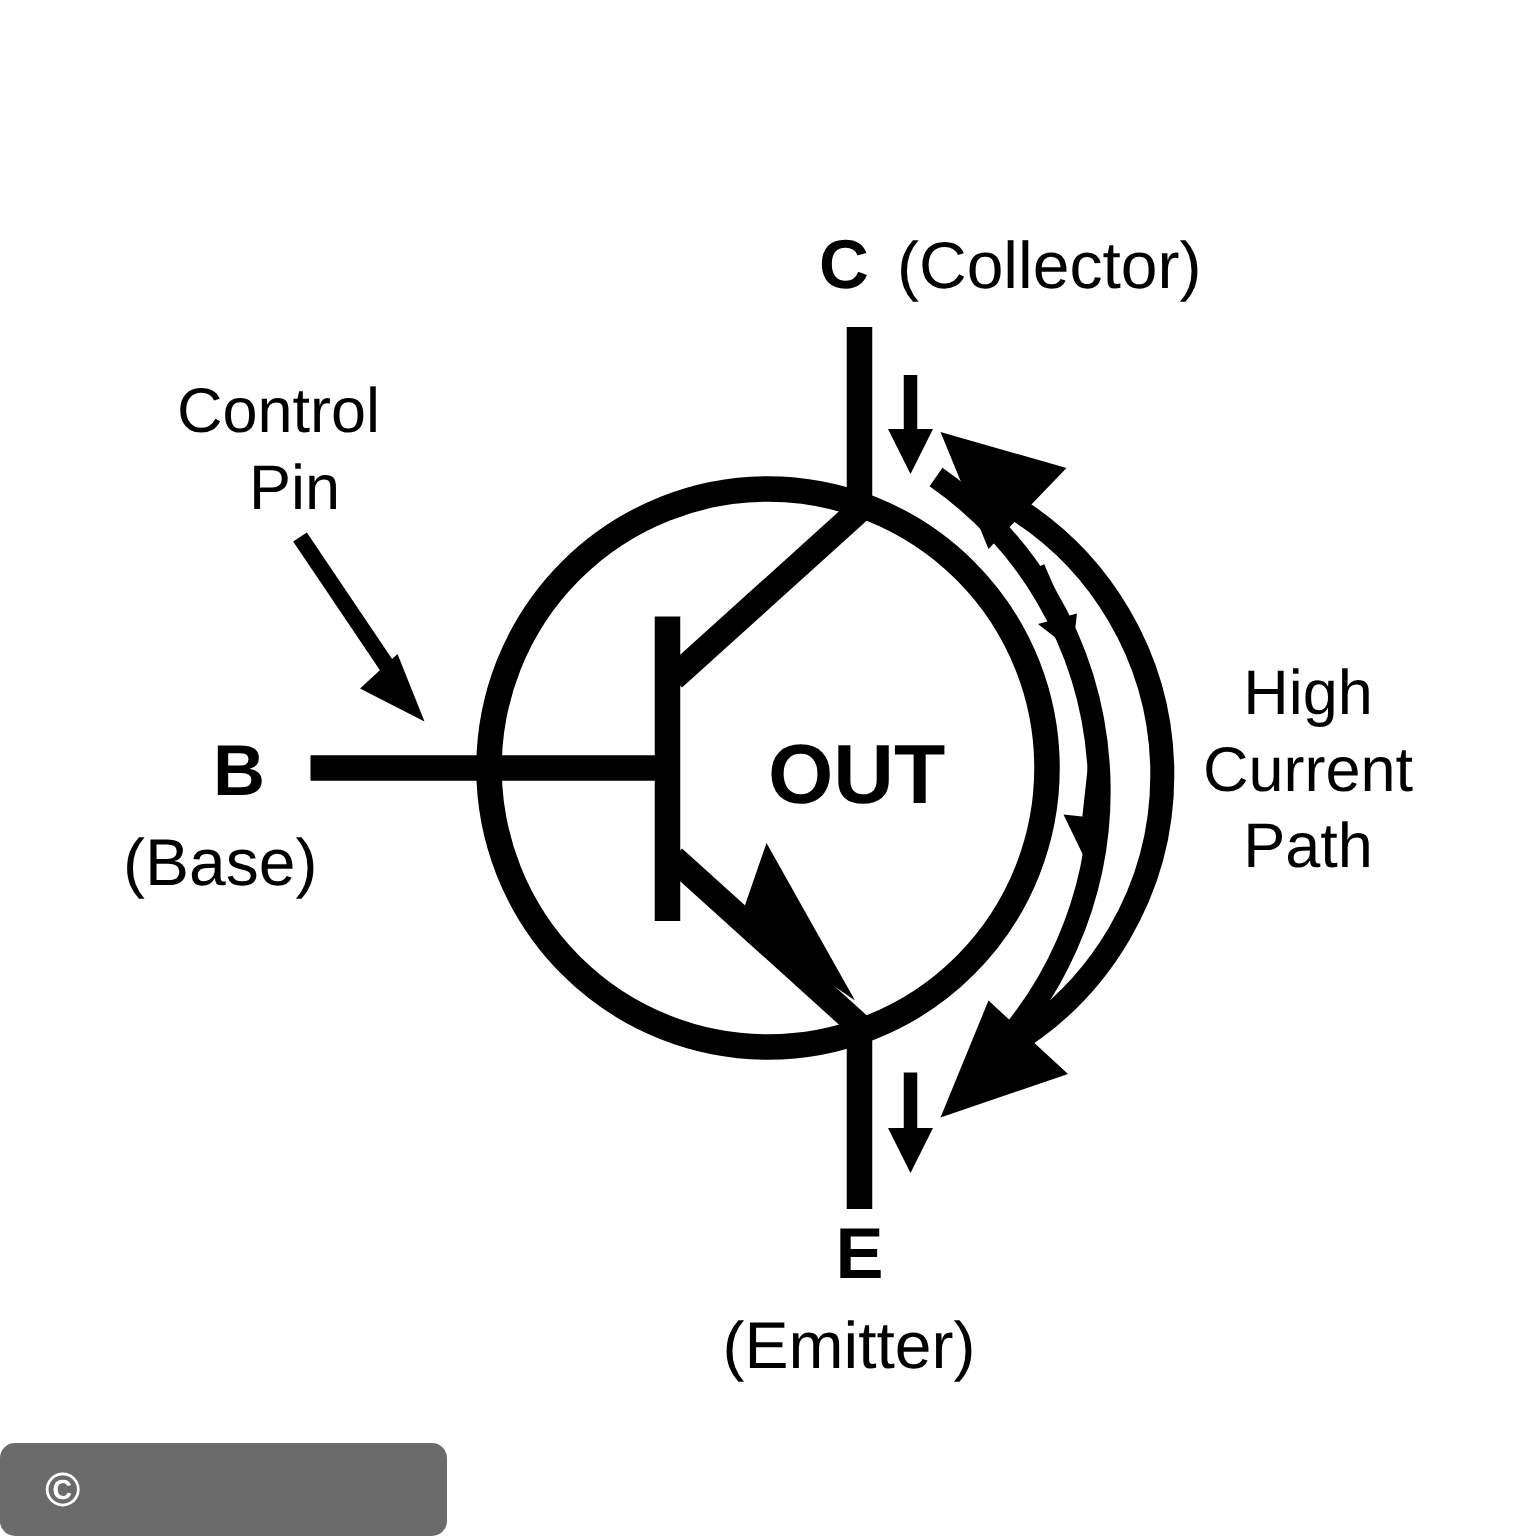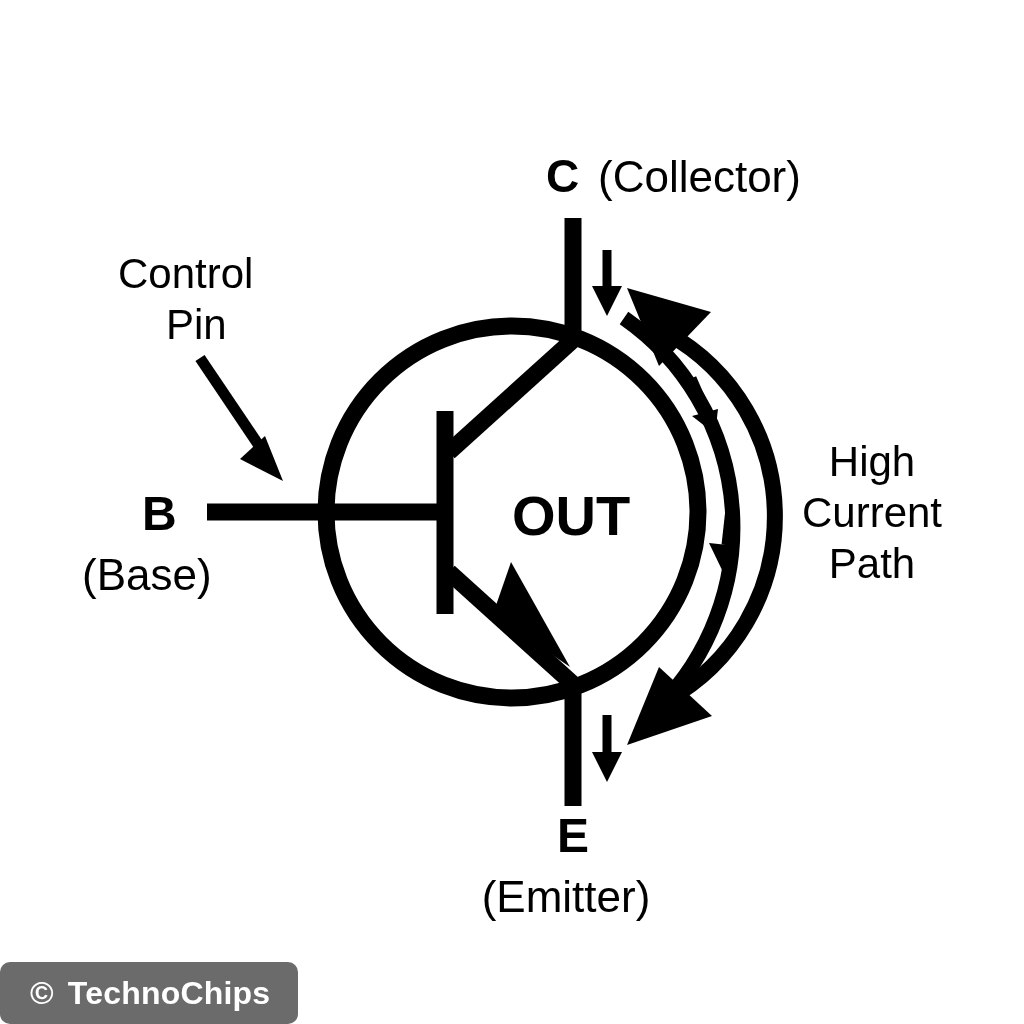--- a/index.html
+++ b/index.html
@@ -123,16 +123,15 @@
     <text x="166" y="339" class="lbl lbl-reg" font-size="42">Pin</text>
 
     <text x="872" y="476" class="lbl lbl-reg" font-size="42" text-anchor="middle">High</text>
     <text x="872" y="527" class="lbl lbl-reg" font-size="42" text-anchor="middle">Current</text>
     <text x="872" y="578" class="lbl lbl-reg" font-size="42" text-anchor="middle">Path</text>
 
   </svg>
 
   <div id="watermark">
     <span class="wm-text">©</span>
-    <span class="wm-text" style="margin-left:14px;">TechnoChips</span>
   </div>
 
 </div>
 
 </body></html>

